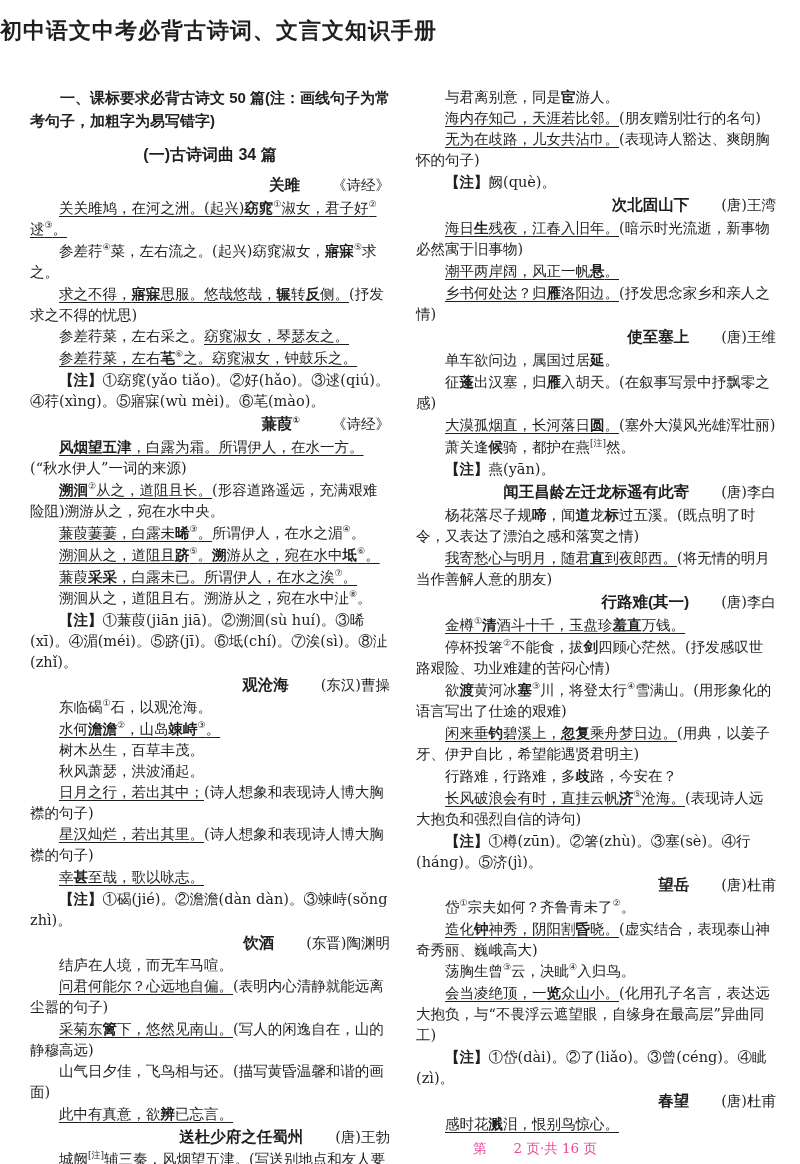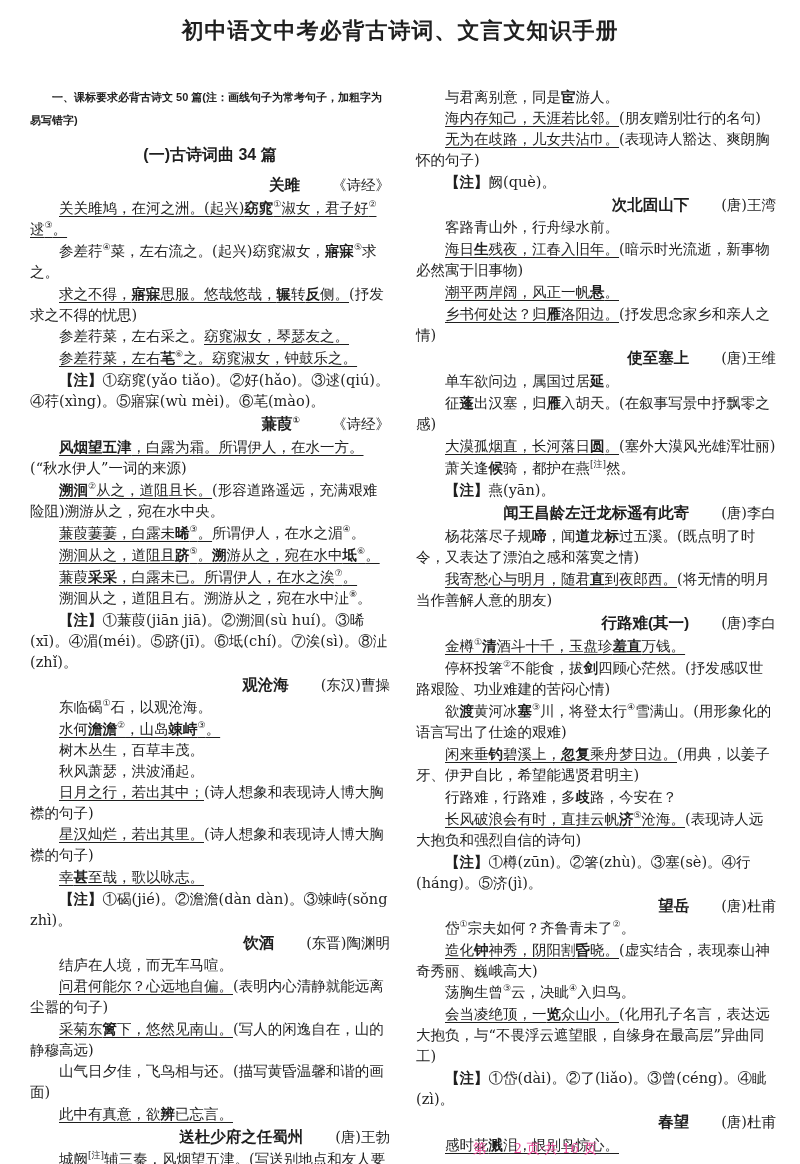--- a/index.html
+++ b/index.html
@@ -7,21 +7,20 @@
     width:800px;height:1164px;
     background:#ffffff;
     color:#1f1f1f;
     font-family:"DejaVu Serif","Liberation Serif",serif;
     position:relative;
     overflow:hidden;
   }
   .sheet{width:800px;height:1164px;position:relative;}
   h1.page-title{
     margin:16px 0 0 0;
-    text-align:center;
     font-size:22px;
     font-weight:700;
     letter-spacing:1px;
     font-family:"DejaVu Serif","Liberation Serif",serif;
   }
   .cols{
     display:flex;
     gap:26px;
     padding:40px 24px 0 30px;
     box-sizing:border-box;
@@ -30,21 +29,21 @@
     width:360px;
     flex:1 1 0;
     font-size:14.5px;
     line-height:21px;
   }
   .intro{
     margin:0 0 4px 0;
     text-indent:2em;
     font-family:"Liberation Sans","DejaVu Sans",sans-serif;
     font-weight:700;
-    font-size:11px;
+    font-size:15px;
     line-height:23px;
   }
   .sec-head{
     margin:12px 0 9px 0;
     text-align:center;
     text-indent:0;
     font-family:"Liberation Sans","DejaVu Sans",sans-serif;
     font-weight:700;
     font-size:16px;
   }
@@ -136,21 +135,20 @@
         <p class="verse">城阙<sup>[注]</sup>辅三秦，风烟望五津。(写送别地点和友人要去的地方的句子)</p>
       </div>
 
     <div class="col">
 
     <p class="verse">与君离别意，同是<b>宦</b>游人。</p>
         <p class="verse"><u>海内存知己，天涯若比邻。</u>(朋友赠别壮行的名句)</p>
         <p class="verse"><u>无为在歧路，儿女共沾巾。</u>(表现诗人豁达、爽朗胸怀的句子)</p>
         <p class="note"><b>【注】</b>阙(què)。</p>
         <p class="poem-head"><span class="pt">次北固山下</span><span class="pa">(唐)王湾</span></p>
-        <p class="verse">客路青山外，行舟绿水前。</p>
         <p class="verse"><u>海日<b>生</b>残夜，江春入旧年。</u>(暗示时光流逝，新事物必然寓于旧事物)</p>
         <p class="verse"><u>潮平两岸阔，风正一帆<b>悬</b>。</u></p>
         <p class="verse"><u>乡书何处达？归<b>雁</b>洛阳边。</u>(抒发思念家乡和亲人之情)</p>
         <p class="poem-head"><span class="pt">使至塞上</span><span class="pa">(唐)王维</span></p>
         <p class="verse">单车欲问边，属国过居<b>延</b>。</p>
         <p class="verse">征<b>蓬</b>出汉塞，归<b>雁</b>入胡天。(在叙事写景中抒飘零之感)</p>
         <p class="verse"><u>大漠孤烟直，长河落日<b>圆</b>。</u>(塞外大漠风光雄浑壮丽)</p>
         <p class="verse">萧关逢<b>候</b>骑，都护在燕<sup>[注]</sup>然。</p>
         <p class="note"><b>【注】</b>燕(yān)。</p>
         <p class="poem-head"><span class="pt">闻王昌龄左迁龙标遥有此寄</span><span class="pa">(唐)李白</span></p>

